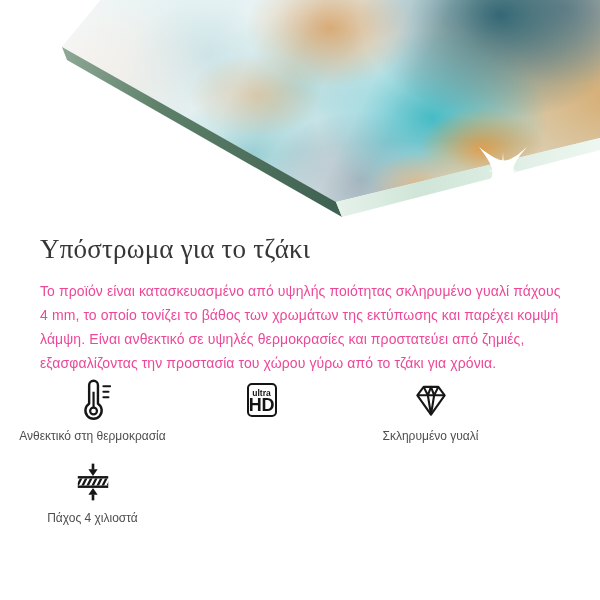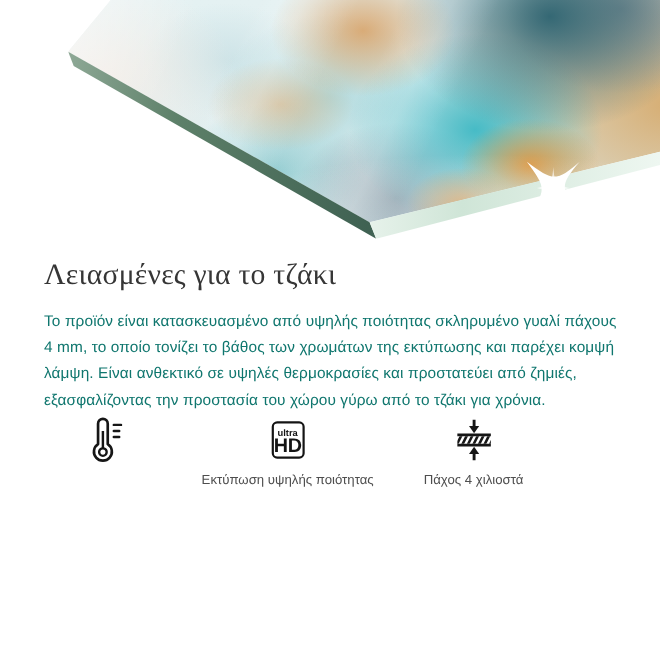--- a/index.html
+++ b/index.html
@@ -60,21 +60,21 @@
 
   
   .title{
     margin:4px 40px 0 40px;
     font-family:"Liberation Serif", serif;
     font-weight:400;color:#363636;
     font-size:27px;line-height:34px;letter-spacing:.2px;
   }
   .description{
     margin:13px 40px 0 40px;width:528px;
-    font-size:14px;line-height:24px;color:#0f766e;letter-spacing:.1px;
+    font-size:14px;line-height:24px;color:#ec4899;letter-spacing:.1px;
   }
 
   
   .features{
     margin:2px 0 0 8px;width:508px;
     display:grid;grid-template-columns:repeat(3,169px);row-gap:16px;
   }
   .feature{display:flex;flex-direction:column;align-items:center;}
   .feature-icon{height:46px;display:flex;align-items:center;justify-content:center;}
   .feature-label{margin-top:6px;font-size:12px;color:#4e4e4e;white-space:nowrap;}
@@ -103,51 +103,62 @@
       <path class="ray" d="M32 0 C34 26 36 28 64 32 C36 36 34 38 32 64 C30 38 28 36 0 32 C28 28 30 26 32 0 Z"></path>
     </g>
     <g transform="rotate(0 32 32)" opacity="0.65">
       <path class="ray" d="M32 14 C33 27 34 29 46 32 C34 35 33 37 32 50 C31 37 30 35 18 32 C30 29 31 27 32 14 Z"></path>
     </g>
     <circle class="glow" cx="32" cy="32" r="4.5"></circle>
   </svg>
 </section>
 
 <h1 class="title">
-  <span>Λειασμένες για το τζάκι</span><br>
+  <span>Υπόστρωμα για το τζάκι</span><br>
 </h1>
 
 <p class="description">Το προϊόν είναι κατασκευασμένο από υψηλής ποιότητας σκληρυμένο γυαλί πάχους 4 mm, το οποίο τονίζει το βάθος των χρωμάτων της εκτύπωσης και παρέχει κομψή λάμψη. Είναι ανθεκτικό σε υψηλές θερμοκρασίες και προστατεύει από ζημιές, εξασφαλίζοντας την προστασία του χώρου γύρω από το τζάκι για χρόνια.</p>
 
 <div class="features">
 
   <div class="feature">
     <div class="feature-icon">
       <svg class="icon-svg" viewBox="0 0 40 40" width="44" height="44">
         <path class="icon-stroke" stroke-width="2.2" stroke-linejoin="round" d="M16.5,6.5 a4,4 0 0 1 8,0 V23.4 a7.4,7.4 0 1 1 -8,0 Z"></path>
         <line class="icon-stroke" stroke-width="2" x1="20.5" y1="12.5" x2="20.5" y2="27"></line>
         <circle class="icon-stroke" stroke-width="2" cx="20.5" cy="30" r="3.1"></circle>
         <line class="icon-stroke" stroke-width="2" stroke-linecap="round" x1="29.5" y1="7.5" x2="35.5" y2="7.5"></line>
         <line class="icon-stroke" stroke-width="2" stroke-linecap="round" x1="29.5" y1="12.5" x2="34" y2="12.5"></line>
         <line class="icon-stroke" stroke-width="2" stroke-linecap="round" x1="29.5" y1="17.5" x2="34" y2="17.5"></line>
       </svg>
     </div>
+    <div class="feature-label">Ανθεκτικό στη θερμοκρασία</div>
   </div>
 
   <div class="feature">
     <div class="feature-icon">
       <div class="uhd-box">
         <span class="uhd-top">ultra</span>
         <span class="uhd-bottom">HD</span>
       </div>
     </div>
-    <div class="feature-label">Εκτύπωση υψηλής ποιότητας</div>
   </div>
 
 
+  <div class="feature">
+    <div class="feature-icon">
+      <svg class="icon-svg" viewBox="0 0 40 40" width="42" height="42">
+        <g class="icon-stroke" stroke-width="2" stroke-linejoin="round">
+          <path d="M7,15.5 L13,7.5 H27 L33,15.5 L20,34 Z"></path>
+          <path d="M7,15.5 H33 M13,7.5 L17,15.5 L20,7.5 L23,15.5 L27,7.5 M17,15.5 L20,34 M23,15.5 L20,34"></path>
+        </g>
+      </svg>
+    </div>
+    <div class="feature-label">Σκληρυμένο γυαλί</div>
+  </div>
 
 
   <div class="feature">
     <div class="feature-icon">
       <svg class="icon-svg" viewBox="0 0 40 40" width="42" height="42">
         <defs>
           <clipPath id="barClip">
               <rect x="5.5" y="16.7" width="29" height="6.6"></rect>
             </clipPath>
         </defs>

